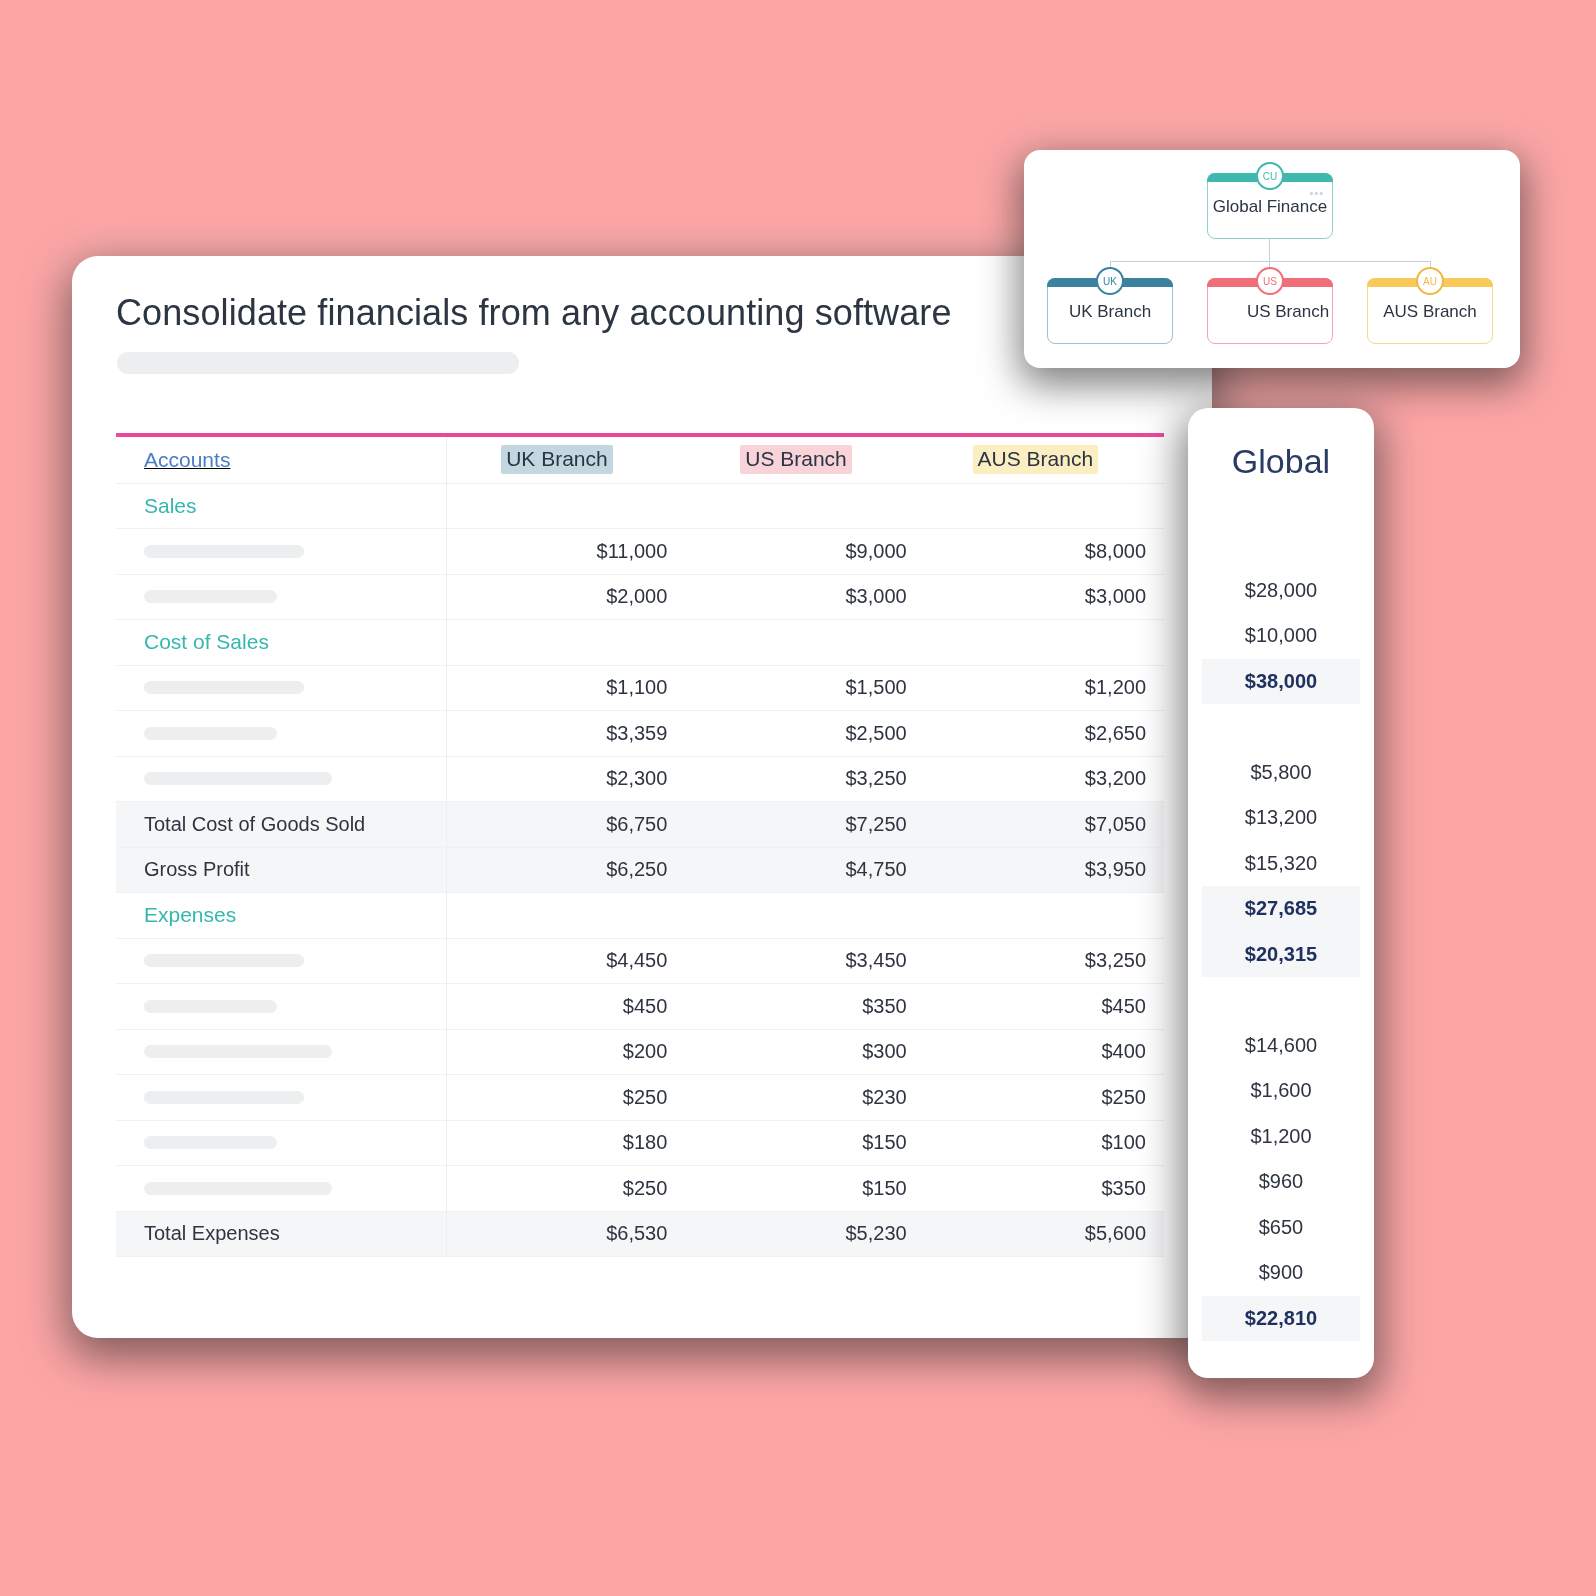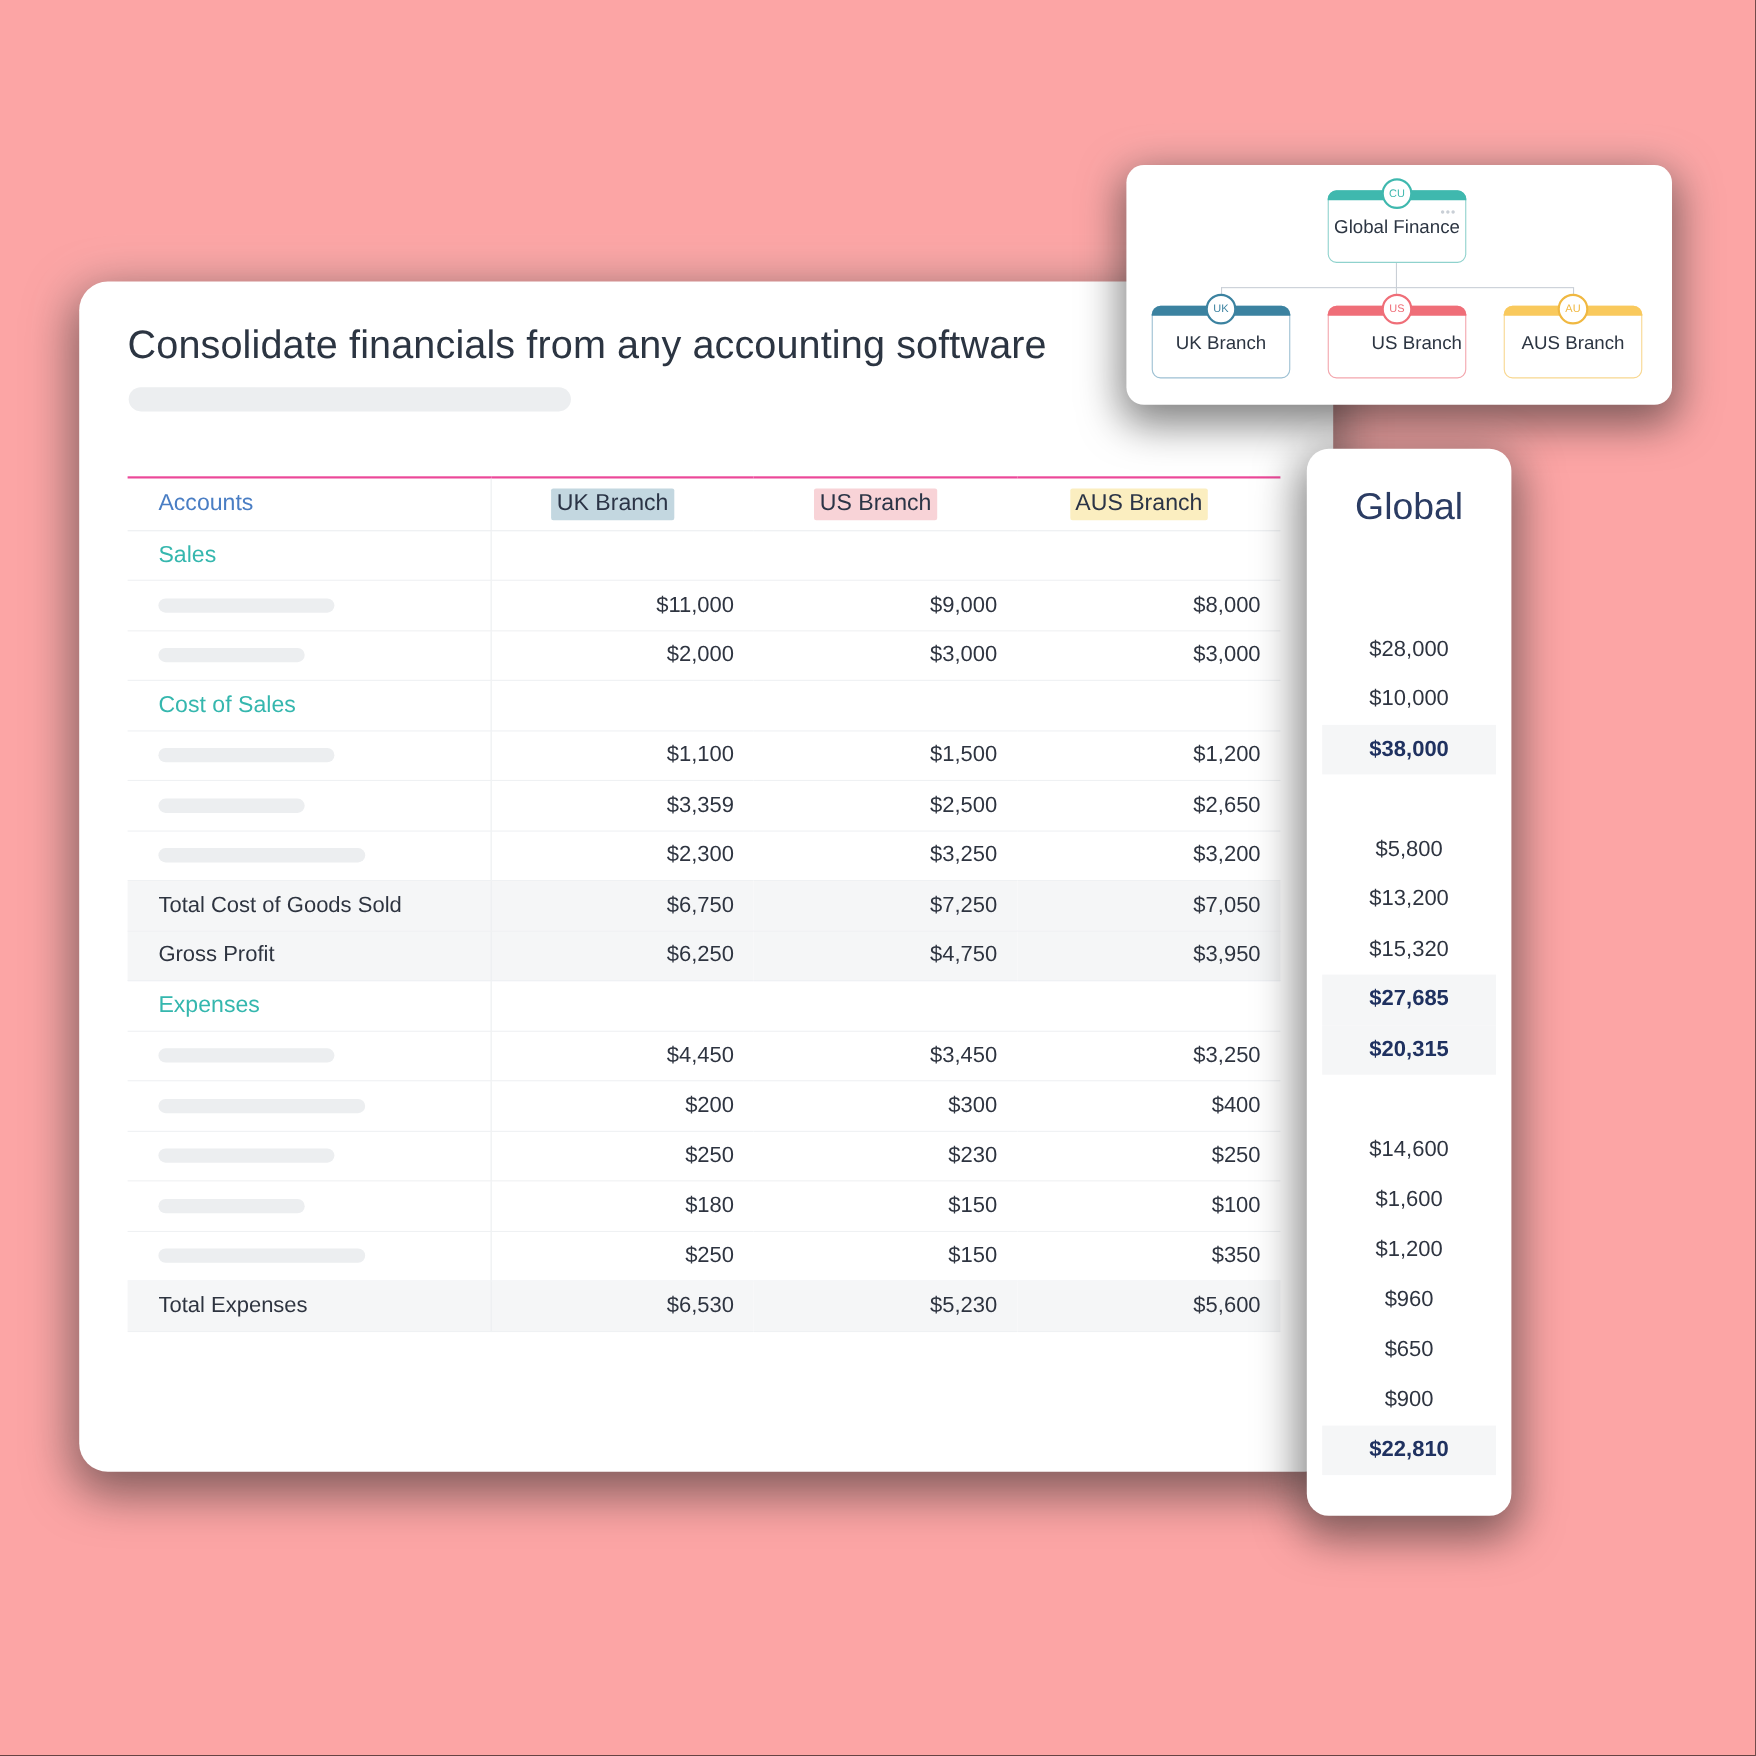--- a/index.html
+++ b/index.html
@@ -65,25 +65,26 @@
     left: 44px;
     top: 177px;
     width: 1048px;
     border-collapse: collapse;
     table-layout: fixed;
   }
   #fin-table col.c-acct { width: 330px; }
   #fin-table col.c-val  { width: 239.3px; }
 
   #fin-table thead th {
-    border-top: 2px solid #ec4899;
+    border-top: 4px solid #ec4899;
     border-bottom: 1px solid #eceef0;
     height: 48px;
     padding: 0 18px 0 0;
     vertical-align: middle;
+    text-decoration: underline;
   }
 
   #fin-table tbody td {
     border-bottom: 1px solid #eff1f3;
     height: 45.5px;
     padding: 0 18px 0 0;
     vertical-align: middle;
     font-size: 20px;
     color: #2e3440;
     text-align: right;
@@ -436,20 +437,28 @@
           <td></td>
         </tr>
 
         <tr>
           <td class="acct">
               <span class="ph" style="width:160px"></span>
             </td>
           <td>$4,450</td>
           <td>$3,450</td>
           <td>$3,250</td>
+        </tr>
+        <tr>
+          <td class="acct">
+              <span class="ph" style="width:133px"></span>
+            </td>
+          <td>$450</td>
+          <td>$350</td>
+          <td>$450</td>
         </tr>
         <tr>
           <td class="acct">
               <span class="ph" style="width:188px"></span>
             </td>
           <td>$200</td>
           <td>$300</td>
           <td>$400</td>
         </tr>
         <tr>

